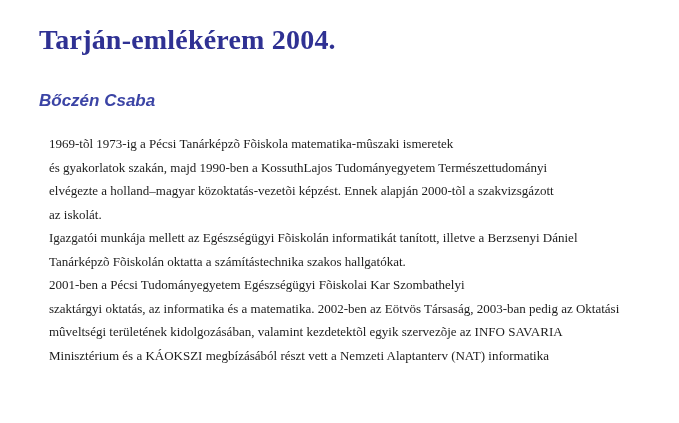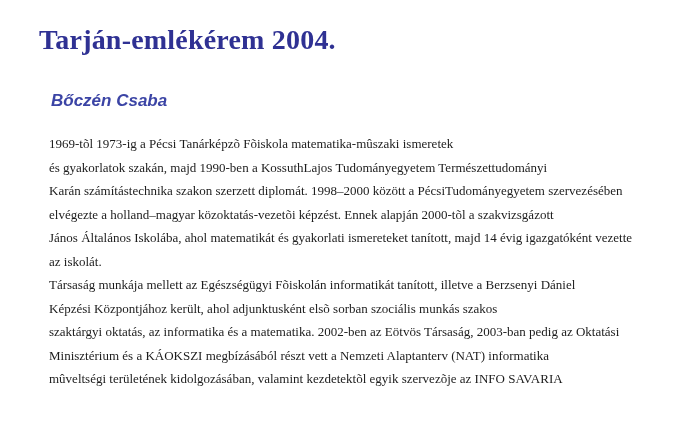--- a/index.html
+++ b/index.html
@@ -26,21 +26,21 @@
     top: 12px;
     font-family: "Liberation Serif", serif;
     font-size: 28px;
     font-weight: bold;
     letter-spacing: 0.2px;
     color: var(--title-color);
     white-space: nowrap;
   }
   .author-name {
     position: absolute;
-    left: 39px;
+    left: 27px;
     top: 79px;
     font-family: "Liberation Sans", sans-serif;
     font-size: 17px;
     font-weight: bold;
     font-style: italic;
     color: var(--author-color);
     white-space: nowrap;
   }
   .bio {
     position: absolute;
@@ -61,24 +61,23 @@
 
 <div class="page">
 
   <h1 class="doc-title">Tarján-emlékérem 2004.</h1>
 
   <h2 class="author-name">Bőczén Csaba</h2>
 
   <div class="bio">
     <div class="bio-line">1969-tõl 1973-ig a Pécsi Tanárképzõ Fõiskola matematika-mûszaki ismeretek</div>
     <div class="bio-line">és gyakorlatok szakán, majd 1990-ben a KossuthLajos Tudományegyetem Természettudományi</div>
-    <div class="bio-line">Karán számítástechnika szakon szerzett diplomát. 1998–2000 között a PécsiTudományegyetem szervezésében</div>
     <div class="bio-line">elvégezte a holland–magyar közoktatás-vezetõi képzést. Ennek alapján 2000-tõl a szakvizsgázott</div>
-    <div class="bio-line">János Általános Iskolába, ahol matematikát és gyakorlati ismereteket tanított, majd 14 évig igazgatóként vezette</div>
     <div class="bio-line">az iskolát.</div>
-    <div class="bio-line">Társaság munkája mellett az Egészségügyi Fõiskolán informatikát tanított, illetve a Berzsenyi Dániel</div>
-    <div class="bio-line">Képzési Központjához került, ahol adjunktusként elsõ sorban szociális munkás szakos</div>
+    <div class="bio-line">Igazgatói munkája mellett az Egészségügyi Fõiskolán informatikát tanított, illetve a Berzsenyi Dániel</div>
+    <div class="bio-line">Tanárképzõ Fõiskolán oktatta a számítástechnika szakos hallgatókat.</div>
+    <div class="bio-line">2001-ben a Pécsi Tudományegyetem Egészségügyi Fõiskolai Kar Szombathelyi</div>
     <div class="bio-line">szaktárgyi oktatás, az informatika és a matematika. 2002-ben az Eötvös Társaság, 2003-ban pedig az Oktatási</div>
+    <div class="bio-line">mûveltségi területének kidolgozásában, valamint kezdetektõl egyik szervezõje az INFO SAVARIA</div>
     <div class="bio-line">Minisztérium és a KÁOKSZI megbízásából részt vett a Nemzeti Alaptanterv (NAT) informatika</div>
-    <div class="bio-line">mûveltségi területének kidolgozásában, valamint kezdetektõl egyik szervezõje az INFO SAVARIA</div>
   </div>
 
 </div>
 
 </body></html>

